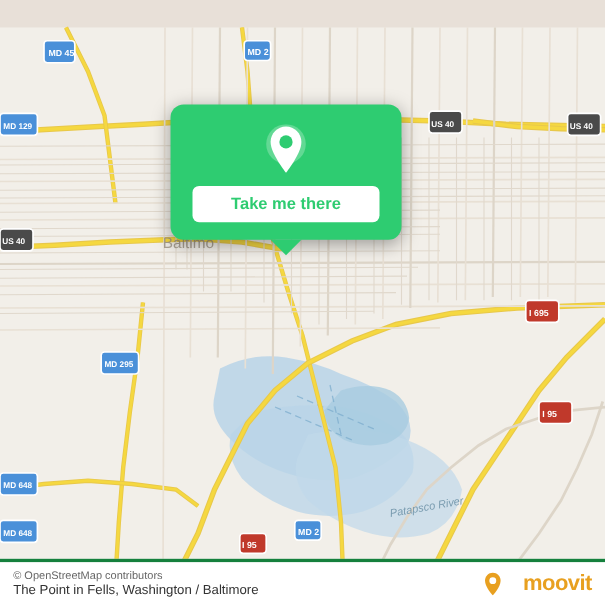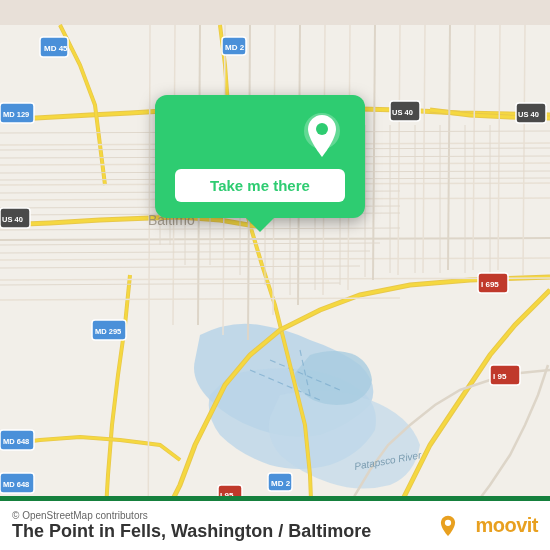--- a/index.html
+++ b/index.html
@@ -30,21 +30,21 @@
     
     .popup-card {
       position: absolute;
       top: 95px;
       left: 155px;
       width: 210px;
       background: #2ecc71;
       border-radius: 12px;
       display: flex;
       flex-direction: column;
-      align-items: flex-end;
+      align-items: center;
       padding: 18px 20px 16px;
       box-shadow: 0 4px 16px rgba(0,0,0,0.35);
       z-index: 10;
     }
 
     .popup-card::after {
       content: '';
       position: absolute;
       bottom: -14px;
       left: 50%;
@@ -74,44 +74,44 @@
       width: 100%;
       text-align: center;
     }
 
     
     .bottom-bar {
       position: absolute;
       bottom: 0;
       left: 0;
       right: 0;
-      height: 54px;
+      height: 42px;
       background: white;
-      border-top: 5px solid #15803d;
+      border-top: 3px solid #15803d;
       display: flex;
       align-items: center;
       justify-content: space-between;
       padding: 0 12px;
       z-index: 10;
     }
 
     .bottom-left {
       display: flex;
       flex-direction: column;
     }
 
     .osm-credit {
       font-size: 10px;
       color: #666;
     }
 
     .location-name {
-      font-size: 18px;
+      font-size: 12px;
       color: #333;
-      font-weight: 700;
+      font-weight: 400;
     }
 
     .moovit-logo {
       display: flex;
       align-items: center;
       gap: 16px;
     }
 
     .moovit-pin {
       width: 22px;

